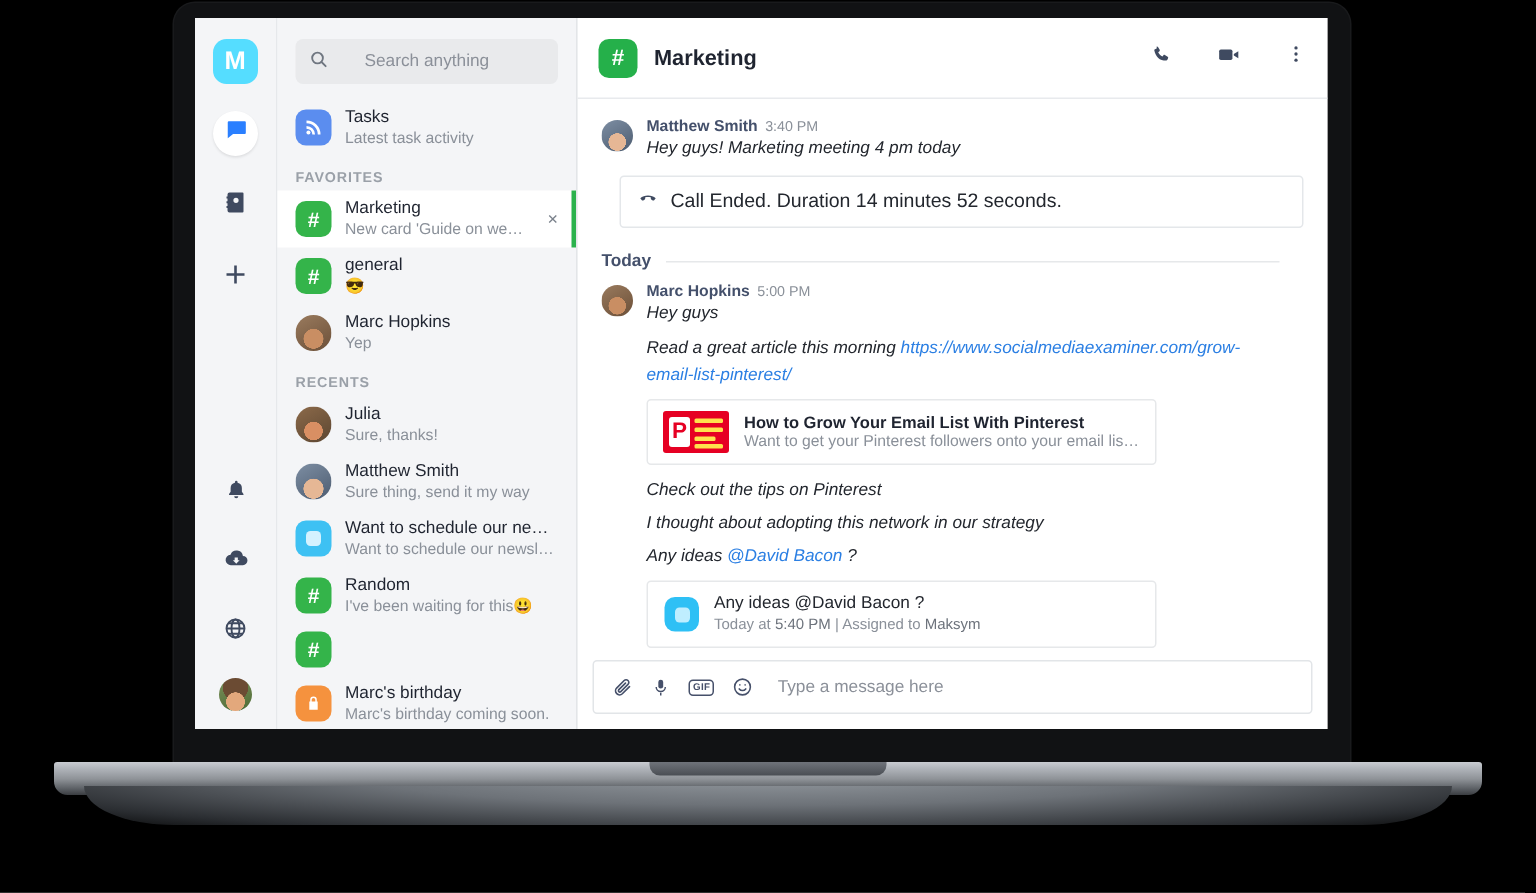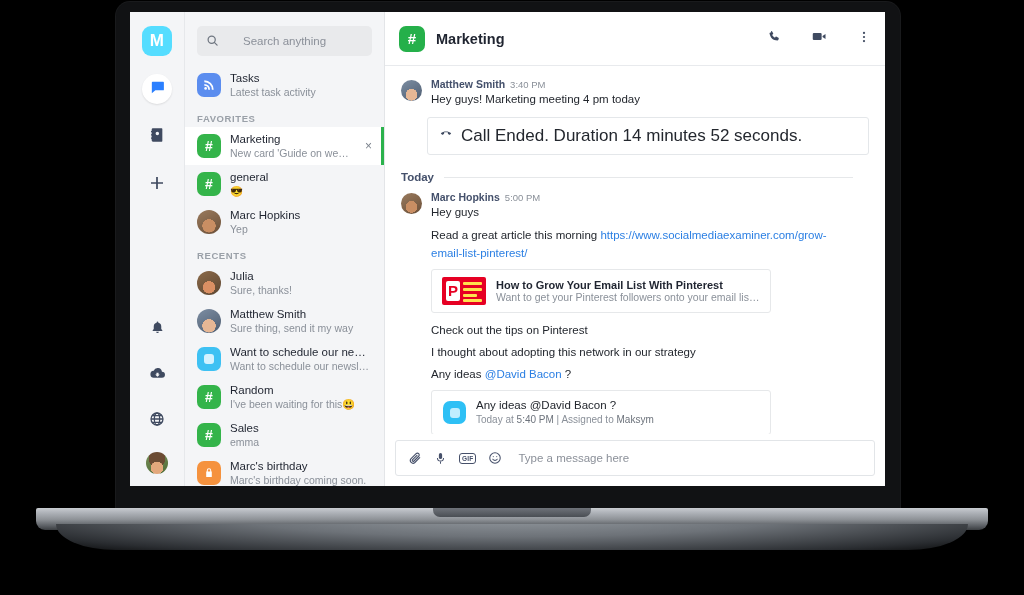--- a/index.html
+++ b/index.html
@@ -118,27 +118,27 @@
   .conv-title { font-size:14.5px; font-weight:700; color:#1f2430; flex:1; }
   .head-ic { color:#3f4a60; margin-left:18px; display:flex; align-items:center; }
 
   .msgs { flex:1; overflow:hidden; padding: 8px 0 0 0; }
   .msg { display:flex; gap:9px; padding: 4px 32px 2px 16px; }
   .msg .ph { width:21px; height:21px; flex:0 0 21px; margin-top:2px; }
   .msg .body { min-width:0; flex:1; }
   .meta { font-size:10.5px; }
   .meta b { color:#44506b; font-weight:700; }
   .meta span { color:#8a9099; margin-left:5px; font-size:9.5px; }
-  .line { font-size:11.5px; color:#23272e; line-height:18px; }
+  .line { font-size:11.5px; color:#23272e; line-height:18px;font-style:italic; }
   .line a, .mention { color:#2b7fe3; text-decoration:none; }
 
   .callbox {
-    margin: 7px 16px 10px 42px; border:1px solid #e4e7ea; border-radius:3px;
+    margin: 7px 16px 10px 28px; border:1px solid #e4e7ea; border-radius:3px;
     padding: 8px 11px; display:flex; align-items:flex-start; gap:8px;
-    font-size:17px; color:#23272e;
+    font-size:13px; color:#23272e;
   }
   .divider { display:flex; align-items:center; gap:10px; padding: 6px 32px 4px 16px; }
   .divider b { font-size:11.5px; color:#44506b; font-weight:700; }
   .divider i { flex:1; height:1px; background:#e6e8ea; display:block; }
 
   .card {
     margin: 7px 0 4px 0; border:1px solid #e6e8ea; border-radius:3px;
     display:flex; align-items:center; gap:10px; padding: 7px 10px; max-width: 340px;
   }
   .thumb {
@@ -314,24 +314,20 @@
           </div>
           <div class="row">
             <div class="sq green">#</div>
             <div class="txt">
               <div class="t1">Random</div>
               <div class="t2">I've been waiting for this😃</div>
             </div>
           </div>
           <div class="row">
             <div class="sq green">#</div>
-            <div class="txt">
-              <div class="t1">Sales</div>
-              <div class="t2">emma</div>
-            </div>
           </div>
           <div class="row">
             <div class="sq orange">
               <svg width="12" height="12" viewBox="0 0 24 24" fill="#fff">
                 <path d="M12 2.6A4.4 4.4 0 007.6 7v2.2H6.4v11h11.2v-11h-1.2V7A4.4 4.4 0 0012 2.6zm0 2a2.4 2.4 0 012.4 2.4v2.2H9.6V7A2.4 2.4 0 0112 4.6z"></path>
               </svg>
             </div>
             <div class="txt">
               <div class="t1">Marc's birthday</div>
               <div class="t2">Marc's birthday coming soon.</div>

